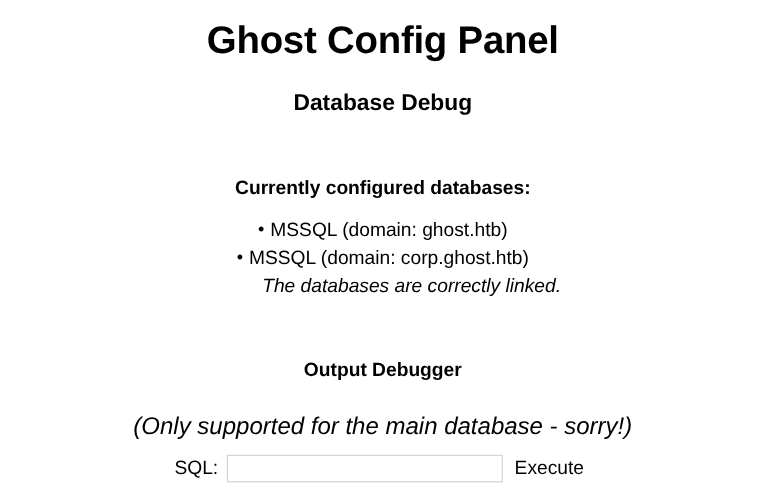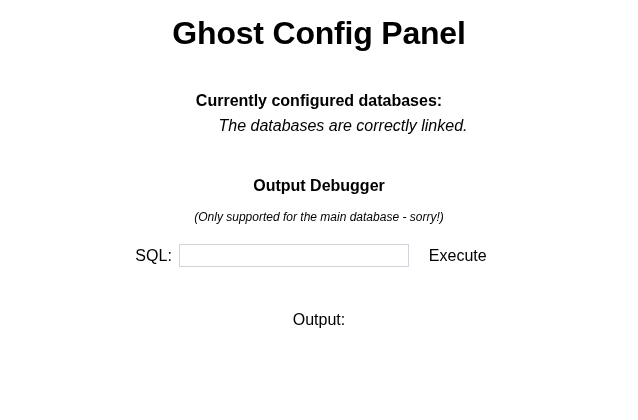--- a/index.html
+++ b/index.html
@@ -38,21 +38,21 @@
     font-weight: bold;
     line-height: 1.1;
     margin: 0;
     padding-top: 26px;
   }
 
   .section-heading {
     font-size: 16px;
     font-weight: bold;
     line-height: 1.1;
-    margin: 4px;
+    margin: 14px;
   }
 
   .db-section {
     padding-top: 37px;
   }
 
   .db-list {
     list-style: none;
     margin: 0;
     padding: 0;
@@ -77,21 +77,21 @@
     line-height: 1.45;
     margin: 0;
     padding-left: 48px;
   }
 
   .debugger-section {
     padding-top: 36px;
   }
 
   .debugger-note {
-    font-size: 12px;
+    font-size: 20px;
     font-style: italic;
     line-height: 1.5;
     margin: 0;
     padding-top: 9px;
   }
 
   .query-form {
     margin: 0;
     padding-top: 6px;
     font-size: 0;
@@ -119,21 +119,21 @@
     outline: none;
   }
 
   .execute-button {
     font-size: 16px;
     font-family: "Liberation Sans", sans-serif;
     color: #000000;
     background: transparent;
     border: 0;
     padding: 0 0 0 4px;
-    margin: 16px;
+    margin: 6px;
     vertical-align: middle;
     cursor: pointer;
     line-height: 1;
   }
 
   .output-section {
     padding-top: 28px;
   }
 
   .output-label {
@@ -151,24 +151,33 @@
     white-space: pre-wrap;
   }
 </style>
 </head>
 <body>
 
 <div class="page">
 
   <h1 class="title">Ghost Config Panel</h1>
 
+  <h2 class="subtitle">Database Debug</h2>
 
   <div class="db-section">
     <h3 class="section-heading">Currently configured databases:</h3>
 
+    <ul class="db-list">
+      <li>
+        <span class="bullet">•</span><span>MSSQL (domain: ghost.htb)</span>
+      </li>
+      <li>
+        <span class="bullet">•</span><span>MSSQL (domain: corp.ghost.htb)</span>
+      </li>
+    </ul>
 
     <p class="note">The databases are correctly linked.</p>
   </div>
 
   <div class="debugger-section">
     <h3 class="section-heading">Output Debugger</h3>
 
     <p class="debugger-note">(Only supported for the main database - sorry!)</p>
 
     <form class="query-form">

